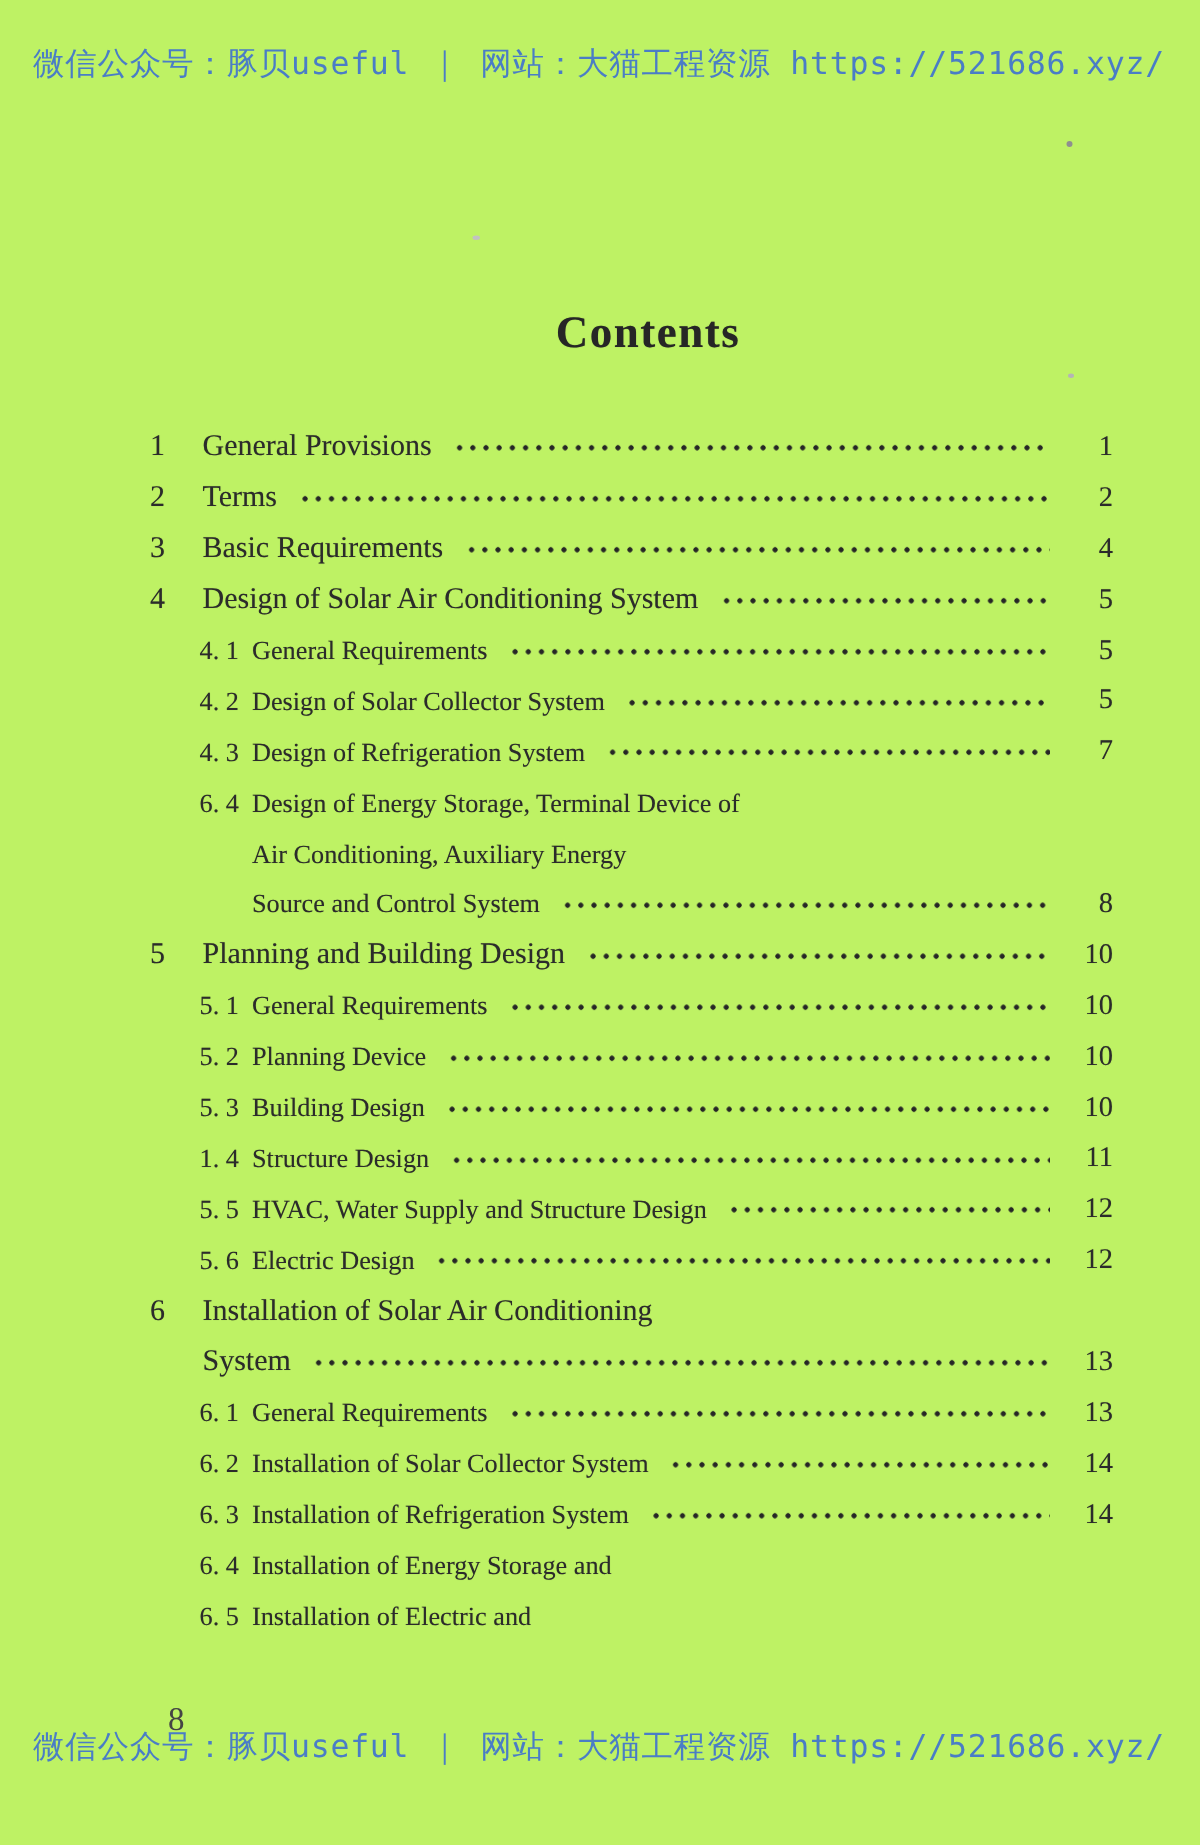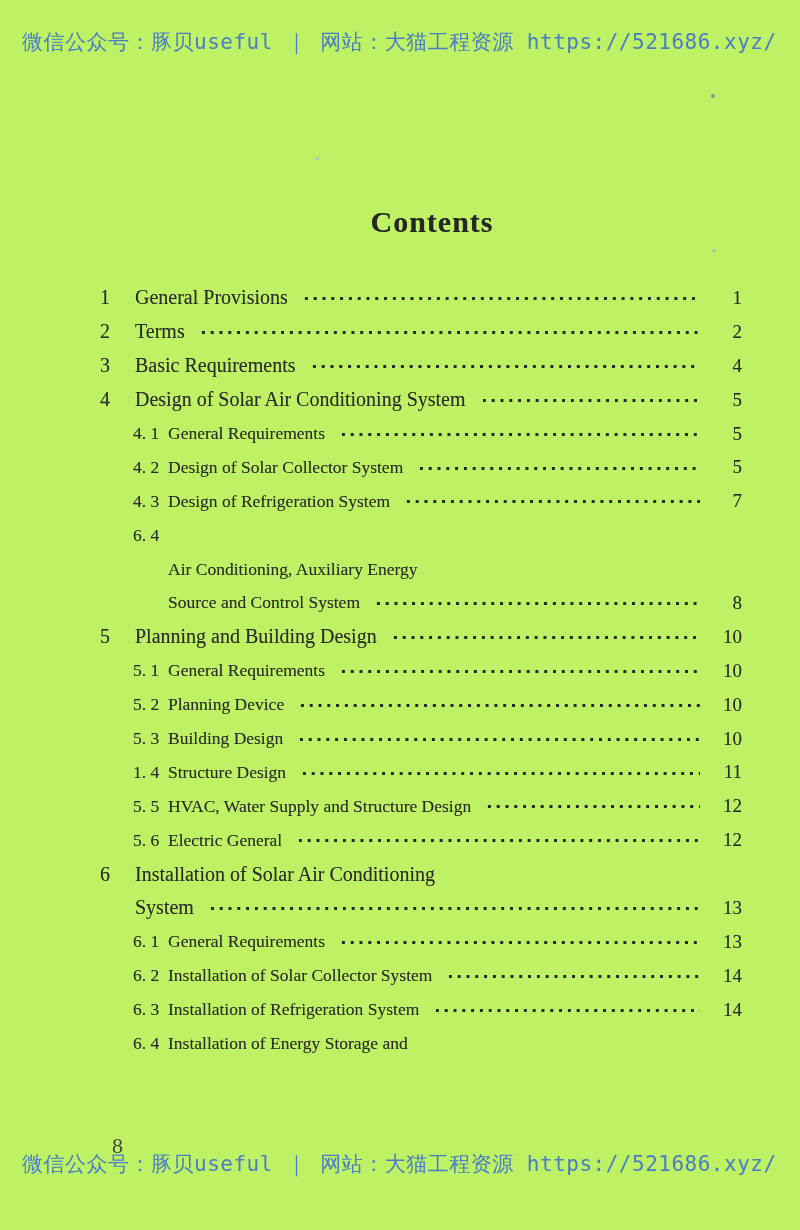--- a/index.html
+++ b/index.html
@@ -141,20 +141,21 @@
         <span class="pagenum">5</span>
       </div>
       <div class="row l2">
         <span class="num">4. 3</span>
         <span class="label">Design of Refrigeration System</span>
         <span class="leader"></span>
         <span class="pagenum">7</span>
       </div>
       <div class="row l2">
         <span class="num">6. 4</span>
+        <span class="label">Design of Energy Storage, Terminal Device of</span>
       </div>
       <div class="row l2 cont">
         <span class="num"></span>
         <span class="label">Air Conditioning, Auxiliary Energy</span>
       </div>
       <div class="row l2 cont">
         <span class="num"></span>
         <span class="label">Source and Control System</span>
         <span class="leader"></span>
         <span class="pagenum">8</span>
@@ -190,21 +191,21 @@
         <span class="pagenum">11</span>
       </div>
       <div class="row l2">
         <span class="num">5. 5</span>
         <span class="label">HVAC, Water Supply and Structure Design</span>
         <span class="leader"></span>
         <span class="pagenum">12</span>
       </div>
       <div class="row l2">
         <span class="num">5. 6</span>
-        <span class="label">Electric General</span>
+        <span class="label">Electric Design</span>
         <span class="leader"></span>
         <span class="pagenum">12</span>
       </div>
       <div class="row l1">
         <span class="num">6</span>
         <span class="label">Installation of Solar Air Conditioning</span>
       </div>
       <div class="row l1 cont">
         <span class="num"></span>
         <span class="label">System</span>
@@ -226,20 +227,24 @@
       <div class="row l2">
         <span class="num">6. 3</span>
         <span class="label">Installation of Refrigeration System</span>
         <span class="leader"></span>
         <span class="pagenum">14</span>
       </div>
       <div class="row l2">
         <span class="num">6. 4</span>
         <span class="label">Installation of Energy Storage and</span>
       </div>
+      <div class="row l2">
+        <span class="num">6. 5</span>
+        <span class="label">Installation of Electric and</span>
+      </div>
     </div>
 
   <div class="printed-page-num">8</div>
 
   <div class="watermark bottom" style="color: rgb(74, 125, 198);">微信公众号：豚贝useful ｜ 网站：大猫工程资源 https://521686.xyz/</div>
 
   <span class="speck speck-1"></span>
   <span class="speck speck-2"></span>
   <span class="speck speck-3"></span>
 

